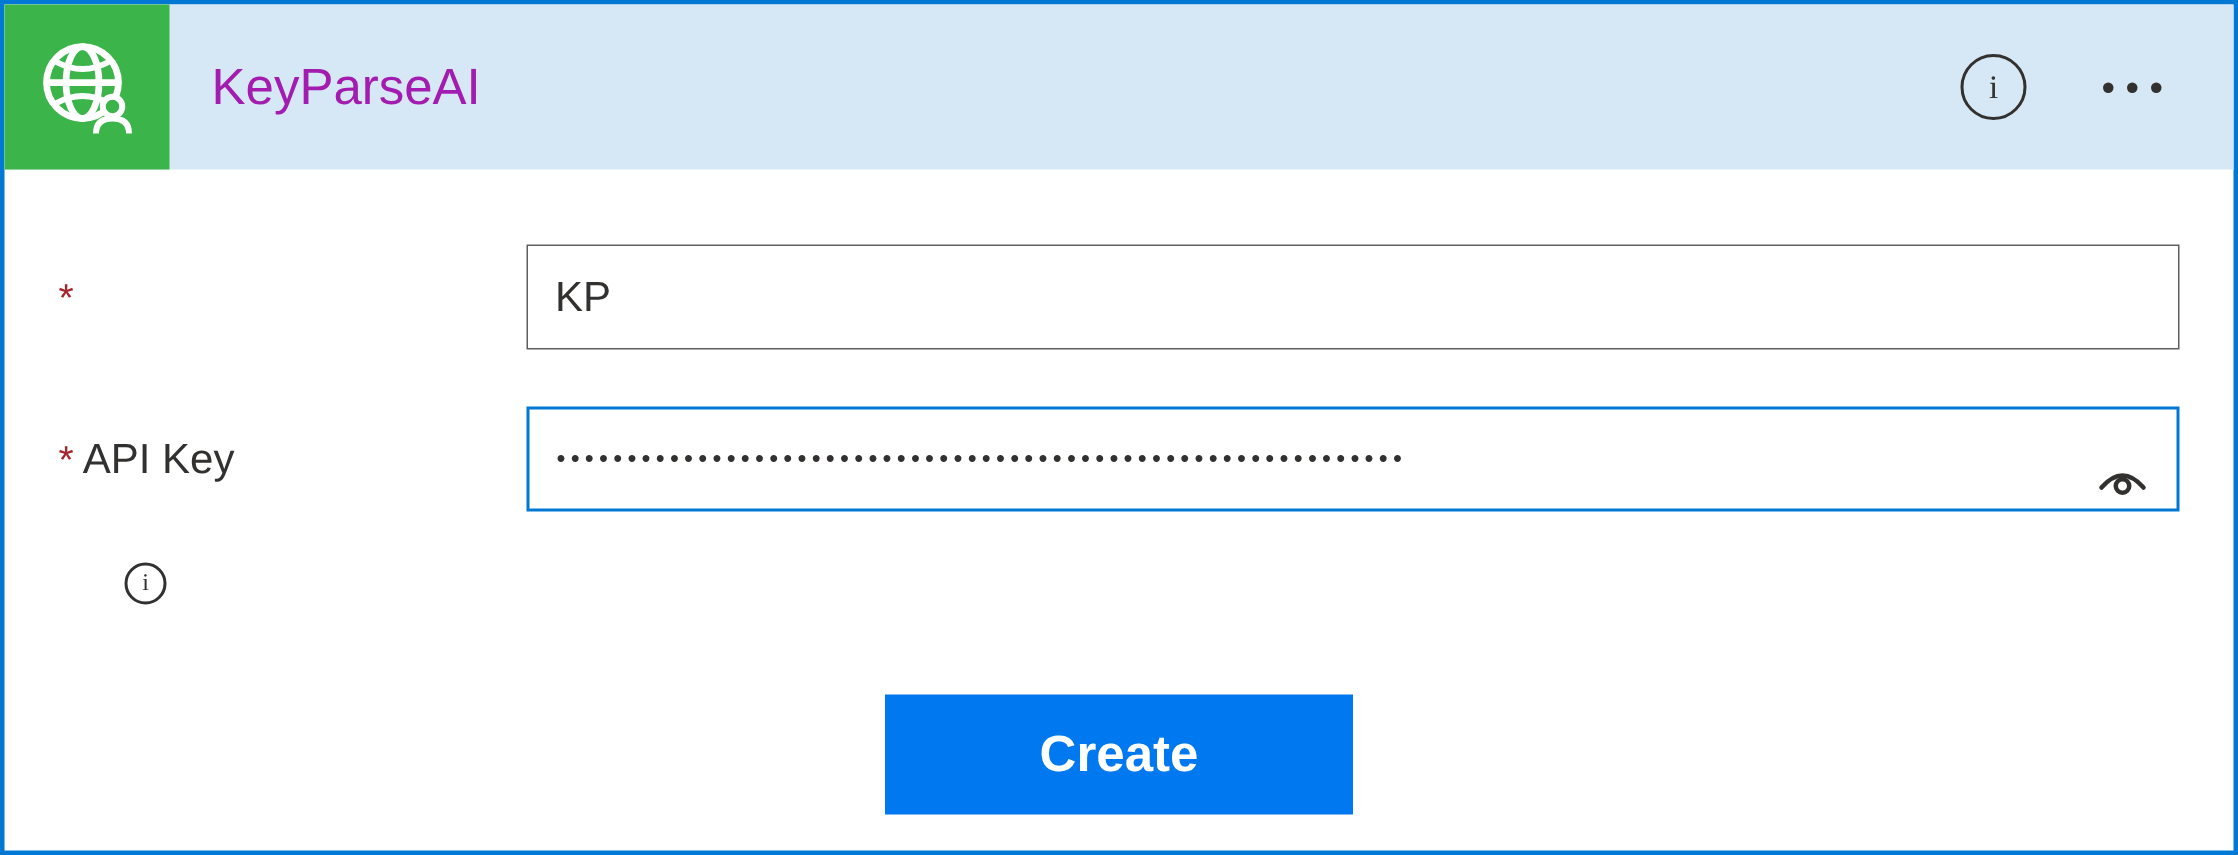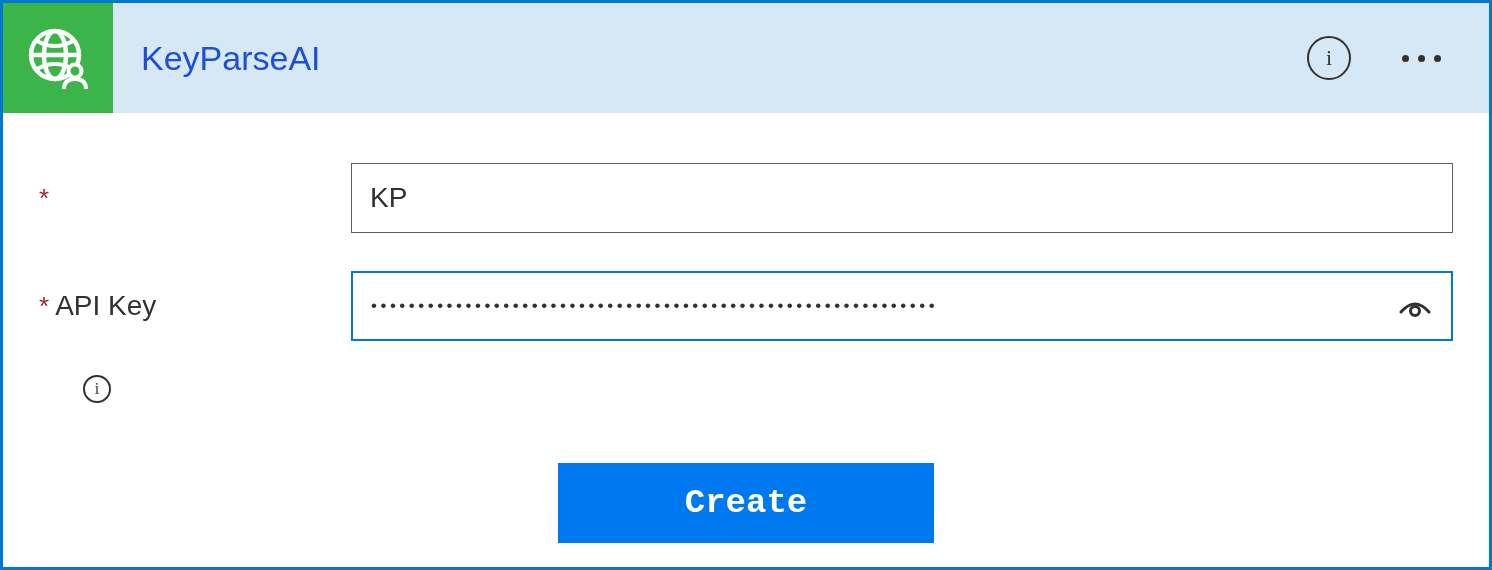--- a/index.html
+++ b/index.html
@@ -30,21 +30,21 @@
       width: 110px;
       height: 110px;
       background: #3bb44a;
       display: flex;
       align-items: center;
       justify-content: center;
       flex-shrink: 0;
     }
     .header-title {
       font-size: 34px;
-      color: #1d4ed8;
+      color: #a21caf;
       margin-left: 28px;
       font-weight: 400;
       flex: 1;
     }
     .header-icon-btn {
       width: 56px;
       height: 56px;
       display: flex;
       align-items: center;
       justify-content: center;
@@ -96,21 +96,21 @@
     }
     .required-star {
       color: #a4262c;
       margin-right: 6px;
       font-size: 26px;
     }
     .input-wrap {
       flex: 1;
       position: relative;
       display: flex;
-      align-items: center;
+      align-items: flex-end;
     }
     .text-input {
       width: 100%;
       height: 70px;
       border: 1.5px solid #605e5c;
       padding: 0 18px;
       font-size: 28px;
       color: #323130;
       outline: none;
       font-family: inherit;
@@ -154,26 +154,26 @@
     }
     .button-row {
       display: flex;
       justify-content: center;
       margin-top: 60px;
     }
     .create-btn {
       background: #0078f0;
       color: #ffffff;
       border: none;
-      width: 376px;
+      width: 312px;
       height: 80px;
       font-size: 34px;
       font-weight: 600;
       cursor: pointer;
-      font-family: Liberation Mono, monospace;
+      font-family: Liberation Sans, sans-serif;
     }
   </style>
 </head>
 <body>
 
 <div class="panel">
 
   <div class="header">
     <div class="header-logo">
       <svg width="70" height="70" viewBox="0 0 70 70">

